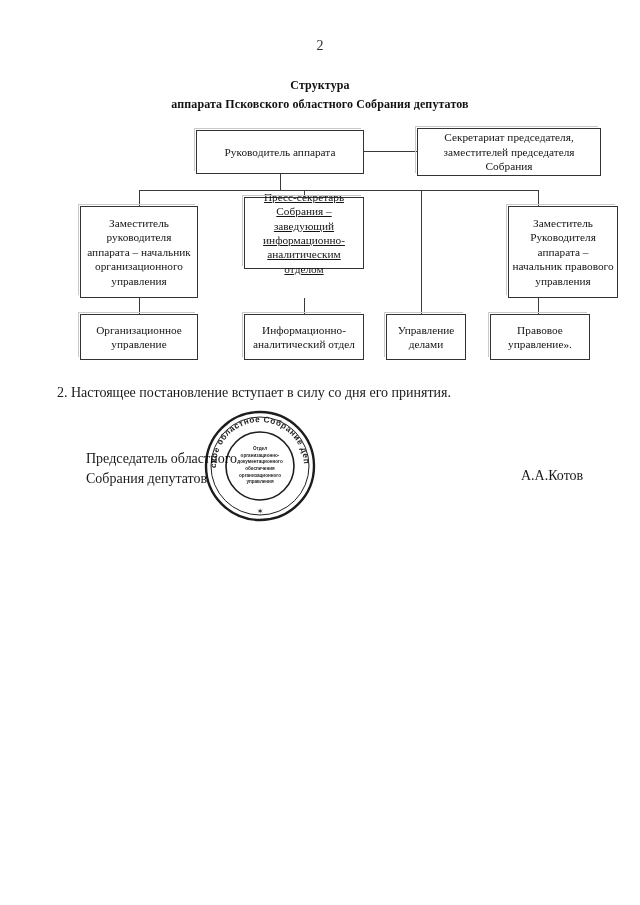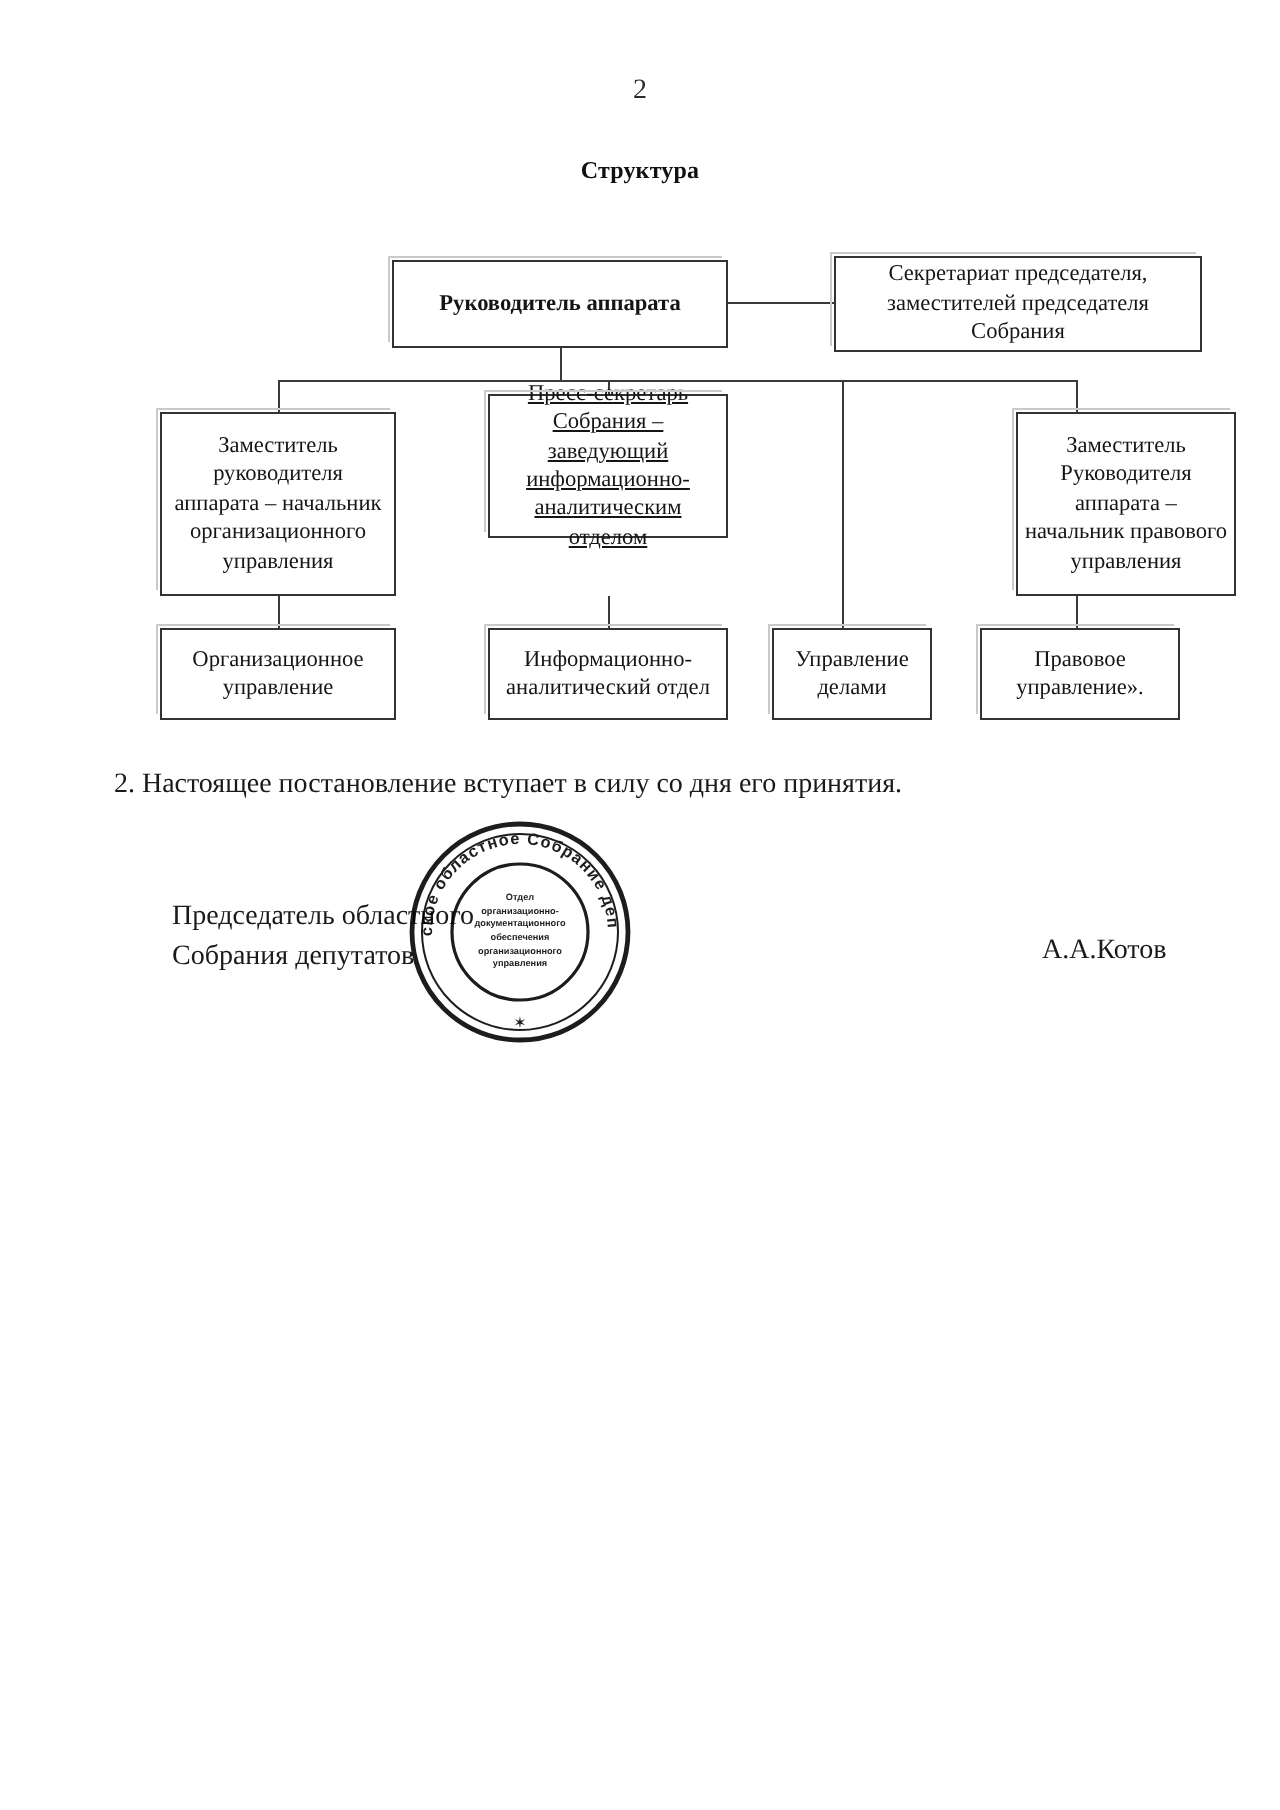--- a/index.html
+++ b/index.html
@@ -156,40 +156,41 @@
 </style>
 </head>
 <body>
 
 <div class="page">
 
   <div class="page-number">2</div>
 
   <div class="doc-title">
     <div>Структура</div>
+    <div>аппарата Псковского областного Собрания депутатов</div>
   </div>
 
   <div class="chart">
 
     <div class="line h" style="left:364px; top:151px; width:53px;"></div>
 
     <div class="line v" style="left:280px; top:174px; height:17px;"></div>
 
     <div class="line h" style="left:139px; top:190px; width:400px;"></div>
 
     <div class="line v" style="left:139px; top:190px; height:16px;"></div>
     <div class="line v" style="left:304px; top:190px; height:16px;"></div>
     <div class="line v" style="left:421px; top:190px; height:124px;"></div>
     <div class="line v" style="left:538px; top:190px; height:16px;"></div>
 
     <div class="line v" style="left:139px; top:298px; height:16px;"></div>
     <div class="line v" style="left:304px; top:298px; height:16px;"></div>
     <div class="line v" style="left:538px; top:298px; height:16px;"></div>
 
-    <div class="node" style="left:196px; top:130px; width:168px; height:44px;font-weight:bold;">
+    <div class="node" style="left:196px; top:130px; width:168px; height:44px;">
       <span>Руководитель аппарата</span>
     </div>
 
     <div class="node" style="left:417px; top:128px; width:184px; height:48px;">
       <span>Секретариат председателя, заместителей председателя Собрания</span>
     </div>
 
     <div class="node" style="left:80px; top:206px; width:118px; height:92px;">
       <span>Заместитель руководителя аппарата – начальник организационного управления</span>
     </div>

